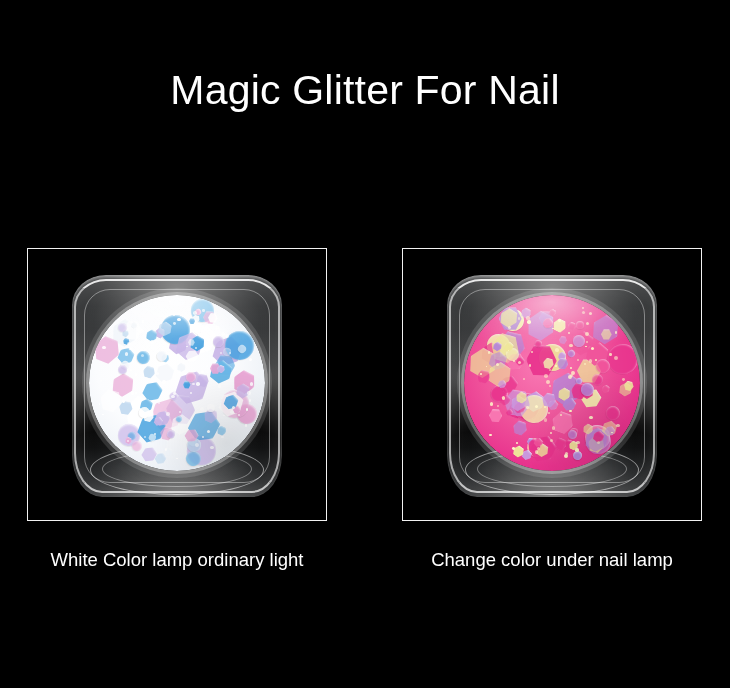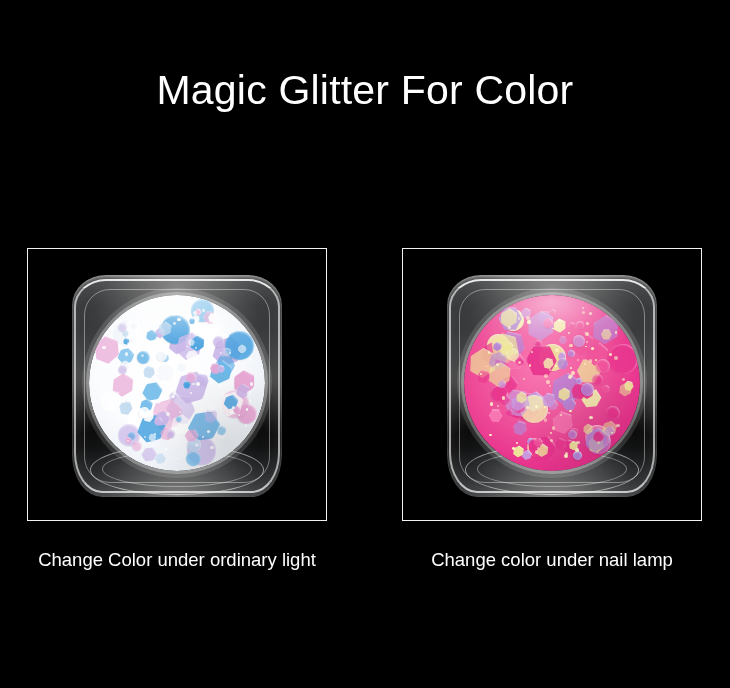--- a/index.html
+++ b/index.html
@@ -204,21 +204,21 @@
     font-weight: 400;
     line-height: 24px;
     white-space: nowrap;
   }
   .caption-left  { left: 27px; }
   .caption-right { left: 402px; }
 </style>
 </head>
 <body>
 
-<div class="page-title">Magic Glitter For Color</div>
+<div class="page-title">Magic Glitter For Nail</div>
 
 <div class="panel panel-left">
   <div class="photo-frame">
     <div class="jar">
       <div class="jar-body"></div>
       <div class="jar-outline"></div>
       <div class="jar-outline-2"></div>
       <div class="jar-base"></div>
       <div class="jar-base-2"></div>
       <div class="jar-well">
@@ -385,21 +385,21 @@
             <div class="speck" style="left:142.7px;top:111.2px;width:3.8px;height:3.8px;background:#ffffff;opacity:0.86;"></div>
             <div class="speck" style="left:45.7px;top:97.1px;width:2.4px;height:2.4px;background:#ffffff;opacity:1.00;"></div>
             <div class="speck" style="left:134.4px;top:120.1px;width:1.6px;height:1.6px;background:#ffffff;opacity:0.73;"></div>
             <div class="speck" style="left:101.2px;top:97.7px;width:1.8px;height:1.8px;background:#ffffff;opacity:0.79;"></div>
           </div>
         <div class="well-gloss"></div>
       </div>
     </div>
   </div>
 </div>
-<div class="caption caption-left">Change Color under ordinary light</div>
+<div class="caption caption-left">White Color lamp ordinary light</div>
 
 <div class="panel panel-right">
   <div class="photo-frame">
     <div class="jar">
       <div class="jar-body"></div>
       <div class="jar-outline"></div>
       <div class="jar-outline-2"></div>
       <div class="jar-base"></div>
       <div class="jar-base-2"></div>
       <div class="jar-well">

